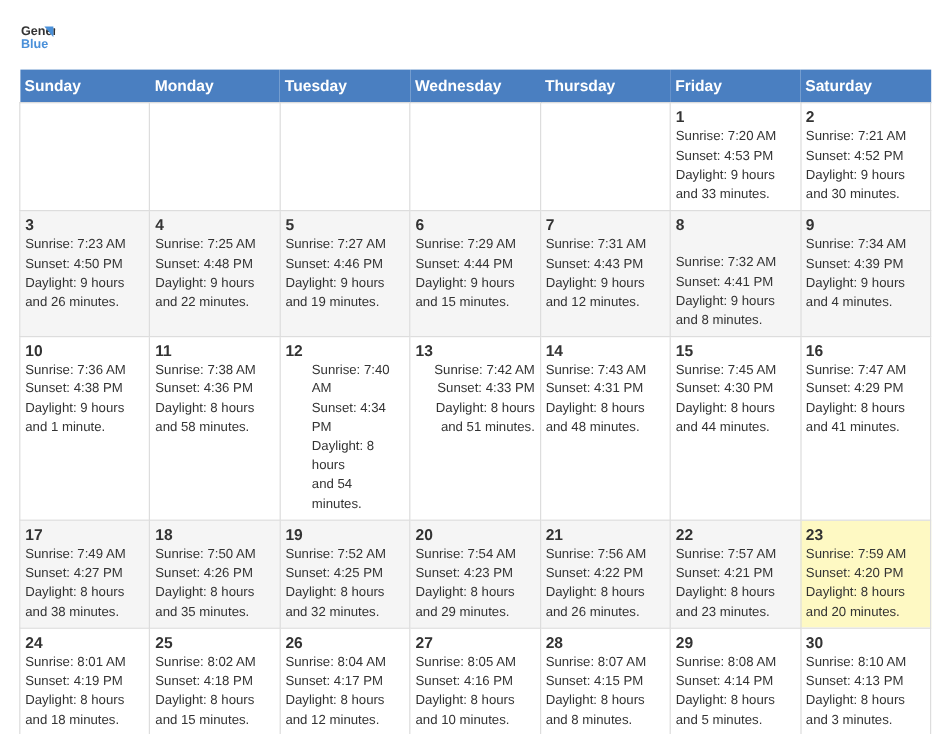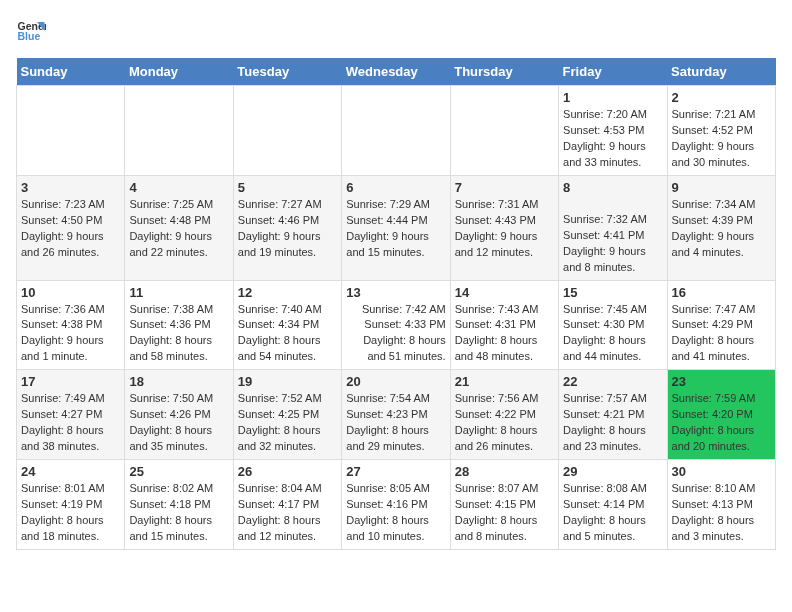--- a/index.html
+++ b/index.html
@@ -190,21 +190,21 @@
         </td>
         <td style="background: rgb(255, 255, 255);">
           <div class="day-number">11</div>
           <div class="day-info" style="white-space: pre-line;">Sunrise: 7:38 AM
 Sunset: 4:36 PM
 Daylight: 8 hours
 and 58 minutes.</div>
         </td>
         <td style="background: rgb(255, 255, 255);">
           <div class="day-number">12</div>
-          <div class="day-info" style="white-space: pre-line;">Sunrise: 7:40 AM
+          <div class="day-info" style="white-space: pre-line; margin-left: 22px;">Sunrise: 7:40 AM
 Sunset: 4:34 PM
 Daylight: 8 hours
 and 54 minutes.</div>
         </td>
         <td style="background: rgb(255, 255, 255);">
           <div class="day-number">13</div>
           <div class="day-info" style="white-space: pre-line; text-align: right;">Sunrise: 7:42 AM
 Sunset: 4:33 PM
 Daylight: 8 hours
 and 51 minutes.</div>
@@ -267,21 +267,21 @@
 Daylight: 8 hours
 and 26 minutes.</div>
         </td>
         <td style="background: rgb(245, 245, 245);">
           <div class="day-number">22</div>
           <div class="day-info" style="white-space: pre-line;">Sunrise: 7:57 AM
 Sunset: 4:21 PM
 Daylight: 8 hours
 and 23 minutes.</div>
         </td>
-        <td style="background: #22c55e; margin-top: 48px;">
+        <td style="background: #fef9c3; margin-top: 48px;">
           <div class="day-number">23</div>
           <div class="day-info" style="white-space: pre-line;">Sunrise: 7:59 AM
 Sunset: 4:20 PM
 Daylight: 8 hours
 and 20 minutes.</div>
         </td>
       </tr>
       <tr>
         <td style="background: rgb(255, 255, 255);">
           <div class="day-number">24</div>

